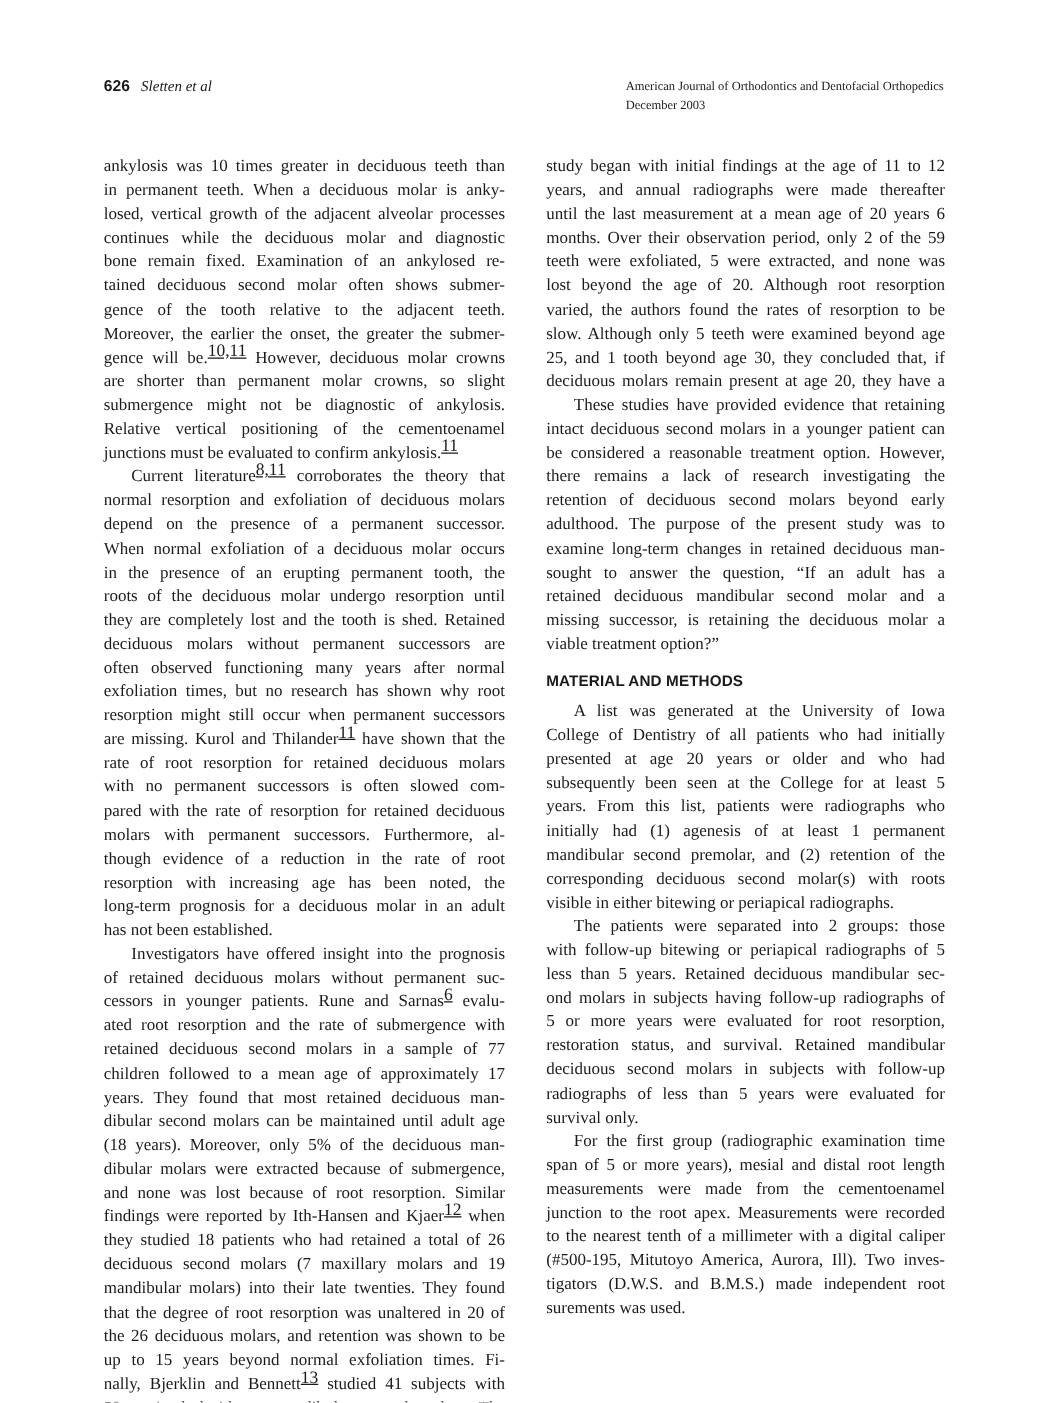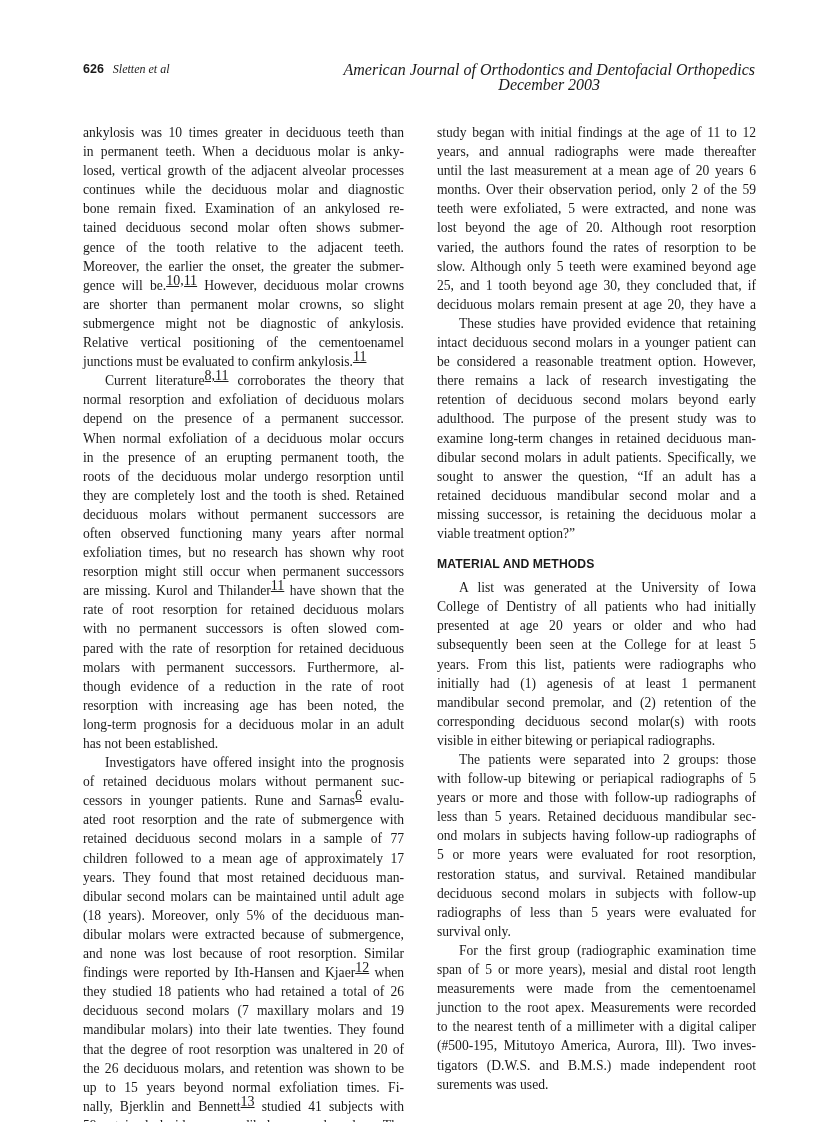--- a/index.html
+++ b/index.html
@@ -1,20 +1,20 @@
 <!DOCTYPE html>
 <html><head>
 <meta charset="utf-8">
 <style>
   html, body { margin: 0; padding: 0; background: #ffffff; }
   body { width: 838px; height: 1122px; position: relative; overflow: hidden; color: #1a1a1a; }
   .header-left { position: absolute; left: 83px; top: 62px; font-family: "Liberation Serif", serif; font-size: 12px; white-space: nowrap; }
   .page-num { font-family: "Liberation Sans", sans-serif; font-weight: bold; font-size: 12.5px; margin-right: 6px; }
   .running-author { font-style: italic; }
-  .header-right { position: absolute; right: 83px; top: 62px; font-family: "Liberation Serif", serif; font-style: italic; font-size: 16px; text-align: center; line-height: 15px; }
+  .header-right { position: absolute; right: 83px; top: 62px; font-family: "Liberation Serif", serif; font-size: 10px; text-align: left; line-height: 15px; }
   .col { position: absolute; top: 123px; font-family: "Liberation Serif", serif; font-size: 13.6px; line-height: 19.1px; }
   .col-left { left: 83px; width: 321px; }
   .col-right { left: 437px; width: 319px; }
   .line { display: block; white-space: nowrap; text-align: justify; text-align-last: justify; height: 19.1px; }
   .line.last { text-align-last: left; }
   .line.indent { text-indent: 22px; }
   sup { font-size: 14px; line-height: 0; vertical-align: 5px; text-decoration: underline; }
   .section-heading { display: block; font-family: "Liberation Sans", sans-serif; font-weight: bold; font-size: 12.2px; height: 19.1px; margin-top: 12px; margin-bottom: 4px; letter-spacing: 0.1px; }
 </style>
 </head>
@@ -105,42 +105,40 @@
       <span class="line">deciduous molars remain present at age 20, they have a</span>
     </div>
   <div>
       <span class="line indent">These studies have provided evidence that retaining</span>
       <span class="line">intact deciduous second molars in a younger patient can</span>
       <span class="line">be considered a reasonable treatment option. However,</span>
       <span class="line">there remains a lack of research investigating the</span>
       <span class="line">retention of deciduous second molars beyond early</span>
       <span class="line">adulthood. The purpose of the present study was to</span>
       <span class="line">examine long-term changes in retained deciduous man-</span>
-      <span class="line">dibular second molars in adult patients. Specifically, we</span>
       <span class="line">sought to answer the question, “If an adult has a</span>
       <span class="line">retained deciduous mandibular second molar and a</span>
       <span class="line">missing successor, is retaining the deciduous molar a</span>
       <span class="line last">viable treatment option?”</span>
     </div>
   <div class="section-heading">MATERIAL AND METHODS</div>
   <div>
       <span class="line indent">A list was generated at the University of Iowa</span>
       <span class="line">College of Dentistry of all patients who had initially</span>
       <span class="line">presented at age 20 years or older and who had</span>
       <span class="line">subsequently been seen at the College for at least 5</span>
       <span class="line">years. From this list, patients were radiographs who</span>
       <span class="line">initially had (1) agenesis of at least 1 permanent</span>
       <span class="line">mandibular second premolar, and (2) retention of the</span>
       <span class="line">corresponding deciduous second molar(s) with roots</span>
       <span class="line last">visible in either bitewing or periapical radiographs.</span>
     </div>
   <div>
       <span class="line indent">The patients were separated into 2 groups: those</span>
       <span class="line">with follow-up bitewing or periapical radiographs of 5</span>
-      <span class="line">years or more and those with follow-up radiographs of</span>
       <span class="line">less than 5 years. Retained deciduous mandibular sec-</span>
       <span class="line">ond molars in subjects having follow-up radiographs of</span>
       <span class="line">5 or more years were evaluated for root resorption,</span>
       <span class="line">restoration status, and survival. Retained mandibular</span>
       <span class="line">deciduous second molars in subjects with follow-up</span>
       <span class="line">radiographs of less than 5 years were evaluated for</span>
       <span class="line last">survival only.</span>
     </div>
   <div>
       <span class="line indent">For the first group (radiographic examination time</span>

